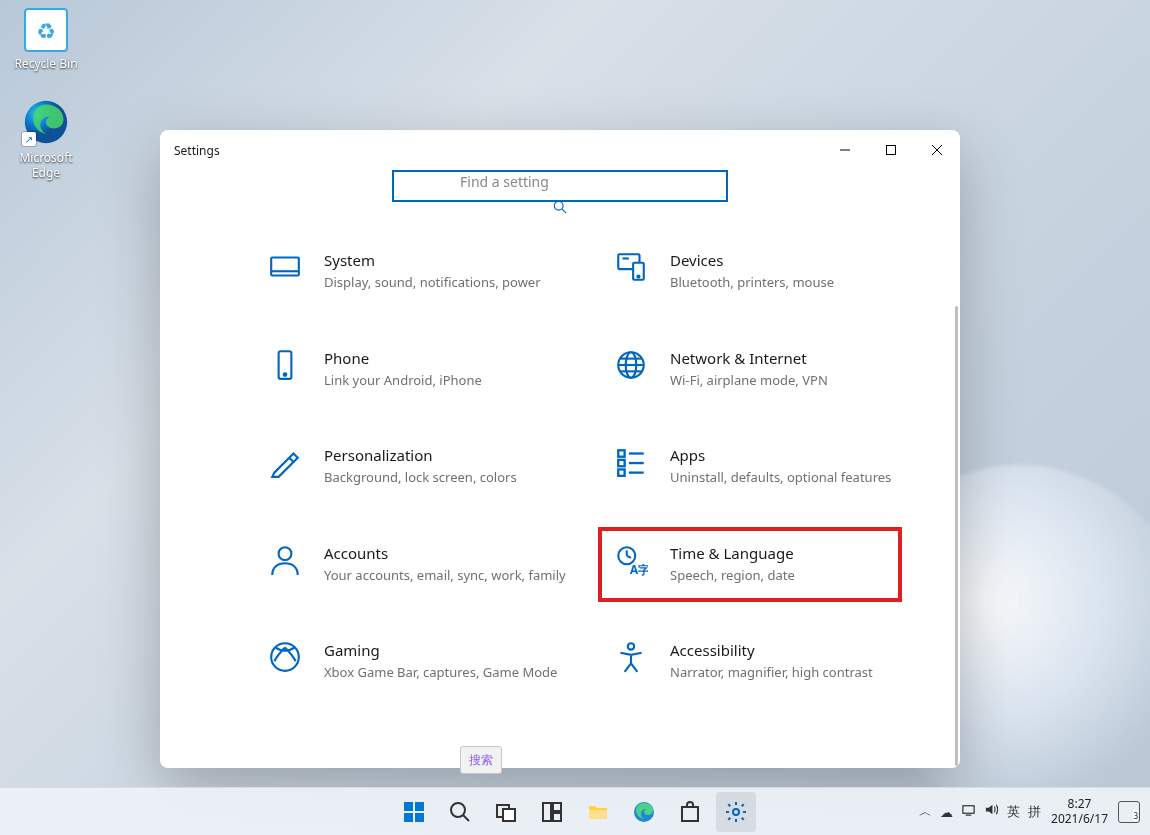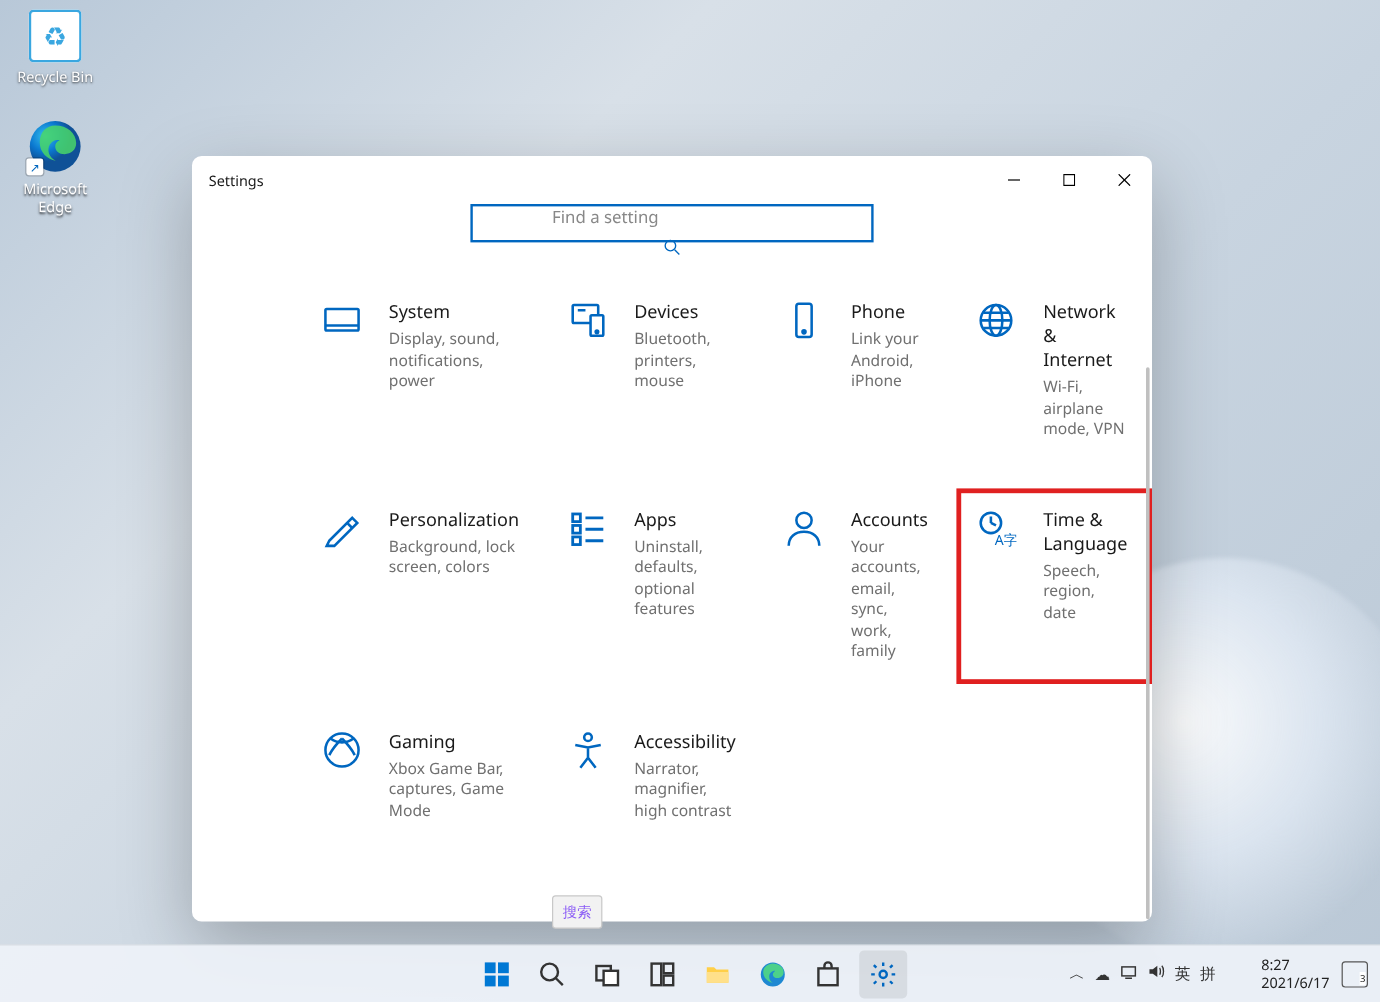--- a/index.html
+++ b/index.html
@@ -38,23 +38,23 @@
     width:336px; height:32px; border:2px solid #0067c0; display:flex; align-items:center;
     padding:0 10px; gap:8px;flex-direction:column;
   }
   .search-box input { border:0; outline:0; flex:1; font-size:14px; color:#333; background:transparent; }
   .search-box input::placeholder { color:#888; }
   .search-box .sicon { color:#0067c0; font-size:14px; }
 
   .categories-wrap {
     flex:1; overflow-y:auto; margin-top:48px; padding:0 40px 30px 108px; position:relative;
   }
-  .categories { display:grid; grid-template-columns:1fr 1fr 1fr 1fr; column-gap:40px; row-gap:56px; }
+  .categories { display:grid; grid-template-columns:1fr 1fr; column-gap:40px; row-gap:56px; }
   .cat { display:flex; gap:22px; cursor:pointer; max-width:300px; }
-  .cat-icon { width:34px; height:34px; flex-shrink:0; color:#b91c1c; }
+  .cat-icon { width:34px; height:34px; flex-shrink:0; color:#b91c1c;font-weight:bold; }
   .cat-icon svg { width:100%; height:100%; }
   .cat-title { font-size:15px; color:#1a1a1a; font-weight:400; }
   .cat-desc { font-size:13px; color:#707070; margin-top:4px; line-height:1.35; }
   .highlight { outline:4px solid #e02020; outline-offset:-2px; padding:14px 20px 16px 14px; margin:-14px -20px -16px -14px; }
 
   
   .scroll-thumb { position:absolute; right:2px; top:176px; width:3px; height:460px; background:#c0c0c0; border-radius:2px; }
 
   
   .tooltip {
@@ -68,21 +68,21 @@
     background:rgba(238,242,248,.92); border-top:1px solid rgba(0,0,0,.08);
     display:flex; align-items:center;
   }
   .task-center { position:absolute; left:50%; transform:translateX(-50%); display:flex; gap:6px; }
   .tbtn { width:40px; height:40px; border-radius:4px; display:flex; align-items:center; justify-content:center; cursor:pointer; font-size:20px; }
   .tbtn.active { background:rgba(0,0,0,.08); }
   .tbtn svg { width:24px; height:24px; }
   .systray { position:absolute; right:10px; display:flex; align-items:center; gap:10px; font-size:12px; color:#222; }
   .tray-icons { display:flex; align-items:center; gap:8px; color:#333; }
   .tray-icons span { font-size:13px; cursor:pointer; }
-  .clock { text-align:left; line-height:1.2; font-size:12px; cursor:pointer;margin-left:28px; }
+  .clock { text-align:center; line-height:1.2; font-size:12px; cursor:pointer; }
   .notif { width:22px; height:22px; border:1.5px solid #555; border-radius:3px; display:flex; align-items:flex-end; justify-content:flex-end; padding:1px; cursor:pointer; }
   .notif .badge { font-size:8px; background:#fff; color:#222; }
 </style>
 </head>
 <body>
 
 <div class="desktop-icon recycle" style="left:8px; top:8px;">
   <div class="glyph">♻</div>
   <div class="lbl">Recycle Bin</div>
 </div>

